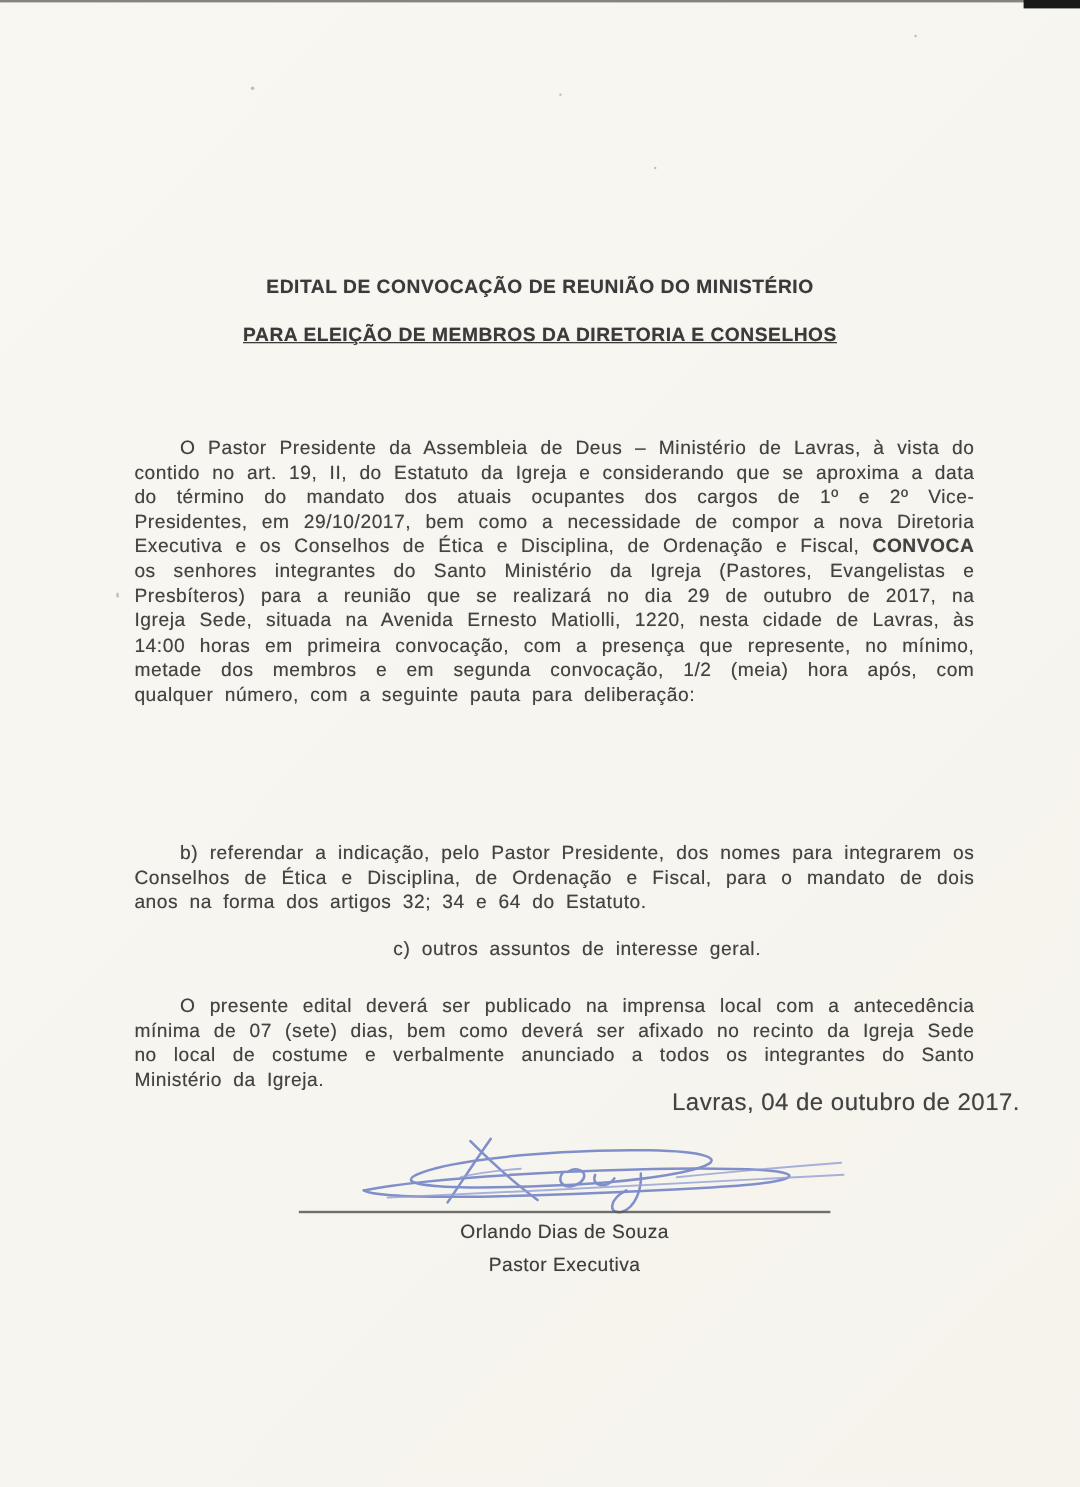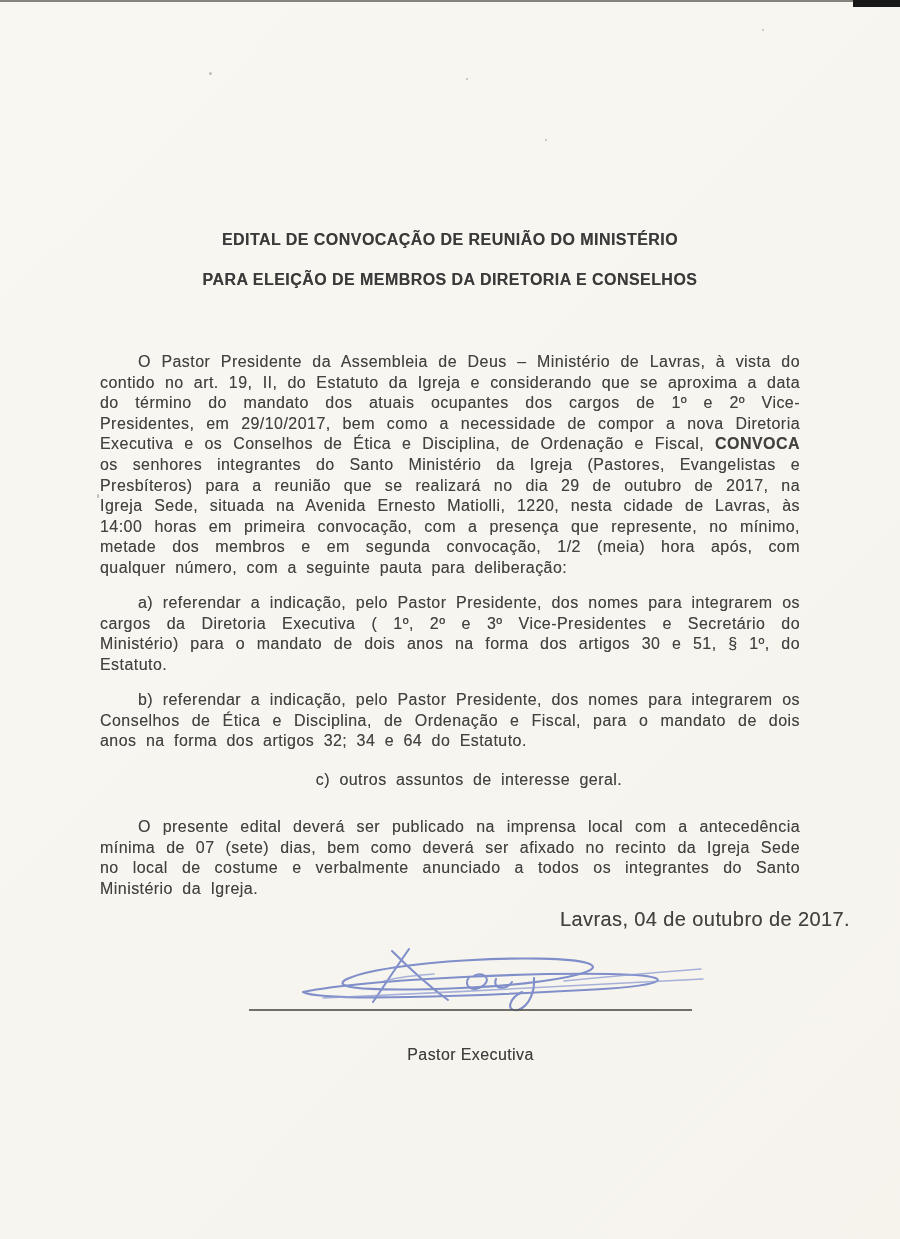--- a/index.html
+++ b/index.html
@@ -33,21 +33,21 @@
     text-align: center; font-weight: bold;
     font-size: 16px; letter-spacing: .45px; color: #3a3a3a;
     text-shadow: 0 0 .6px rgba(60,60,60,.55);
   }
   .para {
     position: absolute; left: 100px; width: 700px;
     font-size: 16px; line-height: 20.6px; color: #424240;
     letter-spacing: .45px; word-spacing: 4.5px;
     text-align: justify;
     text-shadow: 0 0 .6px rgba(70,70,70,.5);
-    margin: 0;
+    margin: 12px;
   }
   .indent { text-indent: 38px; }
   .bold-inline { font-weight: bold; }
   .date-line {
     position: absolute; left: 100px; width: 750px; top: 908px;
     text-align: right; font-size: 20px; color: #424240;
     letter-spacing: .4px; text-shadow: 0 0 .6px rgba(70,70,70,.5);
   }
   .signature-ink {
     position: absolute; left: 233px; top: 940px; width: 474px; height: 76px;
@@ -71,25 +71,24 @@
 
   <div class="scan-edge-top"></div>
   <div class="scan-corner-mark"></div>
   <div class="speck" style="left:209px; top:72px; width:3px; height:3px;"></div>
   <div class="speck" style="left:466px; top:78px; width:2px; height:2px;"></div>
   <div class="speck" style="left:762px; top:29px; width:2px; height:2px;"></div>
   <div class="speck" style="left:97px; top:494px; width:2px; height:4px; border-radius:1px;"></div>
   <div class="speck" style="left:545px; top:139px; width:2px; height:2px;"></div>
 
   <div class="title-line" style="top:231px;">EDITAL DE CONVOCAÇÃO DE REUNIÃO DO MINISTÉRIO</div>
-  <div class="title-line" style="top:271px;">PARA ELEIÇÃO DE MEMBROS DA DIRETORIA E CONSELHOS</div>
+  <div class="title-line" style="top:271px;text-decoration:underline;">PARA ELEIÇÃO DE MEMBROS DA DIRETORIA E CONSELHOS</div>
 
   <p class="para indent" style="top:352px;"><span>O Pastor Presidente da Assembleia de Deus – Ministério de Lavras, à vista do contido no art. 19, II, do Estatuto da Igreja e considerando que se aproxima a data do término do mandato dos atuais ocupantes dos cargos de 1º e 2º Vice-Presidentes, em 29/10/2017, bem como a necessidade de compor a nova Diretoria Executiva e os Conselhos de Ética e Disciplina, de Ordenação e Fiscal, </span><span class="bold-inline">CONVOCA</span><span> os senhores integrantes do Santo Ministério da Igreja (Pastores, Evangelistas e Presbíteros) para a reunião que se realizará no dia 29 de outubro de 2017, na Igreja Sede, situada na Avenida Ernesto Matiolli, 1220, nesta cidade de Lavras, às 14:00 horas em primeira convocação, com a presença que represente, no mínimo, metade dos membros e em segunda convocação, 1/2 (meia) hora após, com qualquer número, com a seguinte pauta para deliberação:</span></p>
 
-  <p class="para indent" style="top:593px;">a) referendar a indicação, pelo Pastor Presidente, dos nomes para integrarem os cargos da Diretoria Executiva ( 1º, 2º e 3º Vice-Presidentes e Secretário do Ministério) para o mandato de dois anos na forma dos artigos 30 e 51, § 1º, do Estatuto.</p>
   <p class="para indent" style="top:690px;">b) referendar a indicação, pelo Pastor Presidente, dos nomes para integrarem os Conselhos de Ética e Disciplina, de Ordenação e Fiscal, para o mandato de dois anos na forma dos artigos 32; 34 e 64 do Estatuto.</p>
   <p class="para indent" style="top:770px; text-align:center;">c) outros assuntos de interesse geral.</p>
 
   <p class="para indent" style="top:817px;">O presente edital deverá ser publicado na imprensa local com a antecedência mínima de 07 (sete) dias, bem como deverá ser afixado no recinto da Igreja Sede no local de costume e verbalmente anunciado a todos os integrantes do Santo Ministério da Igreja.</p>
 
   <div class="date-line">Lavras, 04 de outubro de 2017.</div>
 
   <svg class="signature-ink" viewBox="0 0 474 76" fill="none" stroke-linecap="round">
     <g stroke="#7484c6" stroke-width="2.1" opacity="0.9">
       <path d="M112,40 C150,20 322,13 354,23 C380,31 318,44 228,48 C158,51 96,50 112,40"></path>
@@ -101,15 +100,16 @@
       <path d="M301,38 C302,50 297,66 285,70 C273,72 275,59 289,52"></path>
     </g>
     <g stroke="#93a0d4" stroke-width="1.6" opacity="0.8">
       <path d="M151,41 C166,37 186,35 201,34"></path>
       <path d="M331,41 C391,35 442,31 468,29"></path>
       <path d="M90,58 C222,52 422,42 470,39"></path>
     </g>
   </svg>
 
   <div class="signature-rule"></div>
+  <div class="sig-text sig-name">Orlando Dias de Souza</div>
   <div class="sig-text sig-role">Pastor Executiva</div>
 
 </div>
 
 </body></html>

